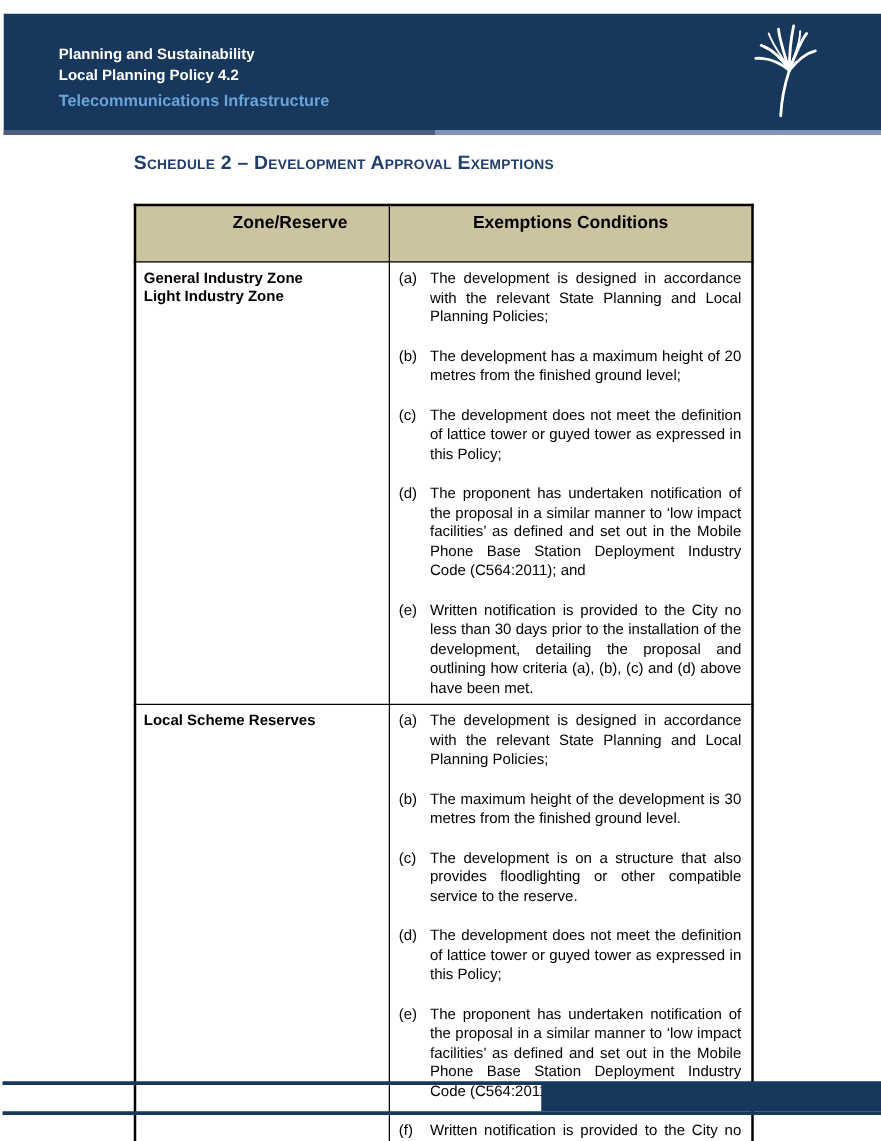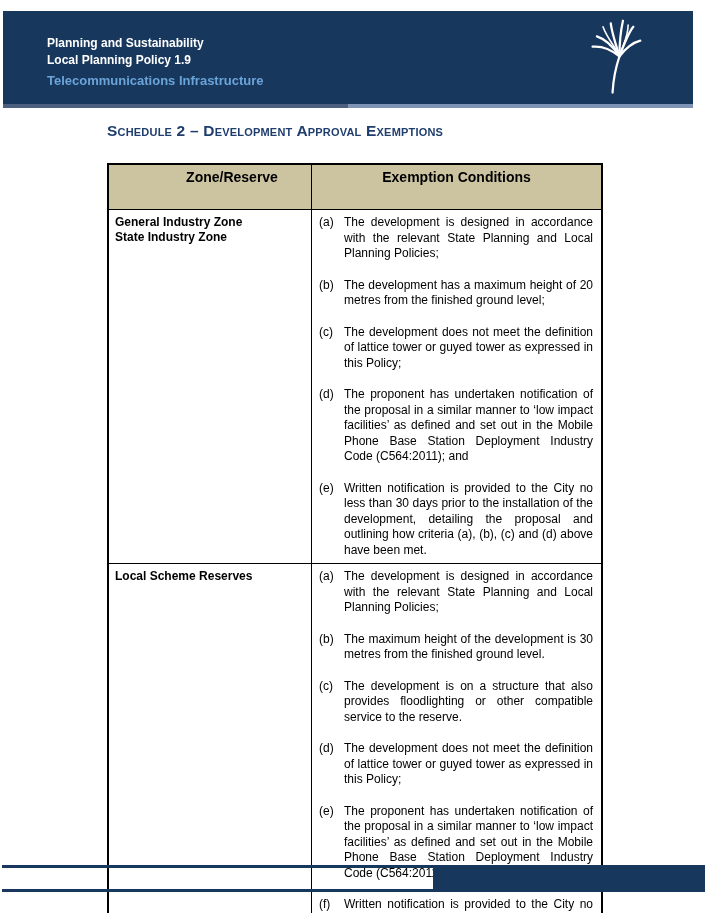--- a/index.html
+++ b/index.html
@@ -3,21 +3,21 @@
 <meta charset="utf-8">
 <style>
   html,body{margin:0;padding:0;background:#ffffff;}
   body{
     width:705px;height:913px;position:relative;overflow:hidden;
     font-family:"Liberation Sans", sans-serif;color:#1c1c1c;
   }
 
   
   .header-bar{
-    position:absolute;left:3px;top:11px;right:12px;height:97px;
+    position:absolute;left:3px;top:11px;right:0;height:97px;
     background:#17375D;
   }
   .header-edge{position:absolute;bottom:0;height:4px;}
   .header-edge-left{left:0;width:345px;background:#4C5F7F;}
   .header-edge-right{left:345px;right:0;background:#7E93B5;}
   .header-text{position:absolute;left:44px;top:24px;}
   .header-line1,.header-line2{
     color:#ffffff;font-weight:bold;font-size:12px;line-height:17px;
   }
   .header-line3{
@@ -68,21 +68,21 @@
   .footer-rule-top{position:absolute;left:2px;right:0;top:865px;height:3px;background:#17375D;}
   .footer-accent-block{position:absolute;left:433px;right:0;top:868px;height:21px;background:#17375D;}
   .footer-rule-bottom{position:absolute;left:2px;right:0;top:889px;height:3px;background:#17375D;}
 </style>
 </head>
 <body>
 
 <div class="header-bar">
   <div class="header-text">
     <div class="header-line1">Planning and Sustainability</div>
-    <div class="header-line2">Local Planning Policy 1.9</div>
+    <div class="header-line2">Local Planning Policy 4.2</div>
     <div class="header-line3">Telecommunications Infrastructure</div>
   </div>
   <div class="logo">
     <svg viewBox="0 0 60 92" aria-hidden="true">
       <g fill="none" stroke="#ffffff" stroke-width="2.6" stroke-linecap="round">
         <path d="M34 44 C30 56, 27 68, 26 86"></path>
         <path d="M34 44 C24 36, 14 32, 3 33"></path>
         <path d="M34 44 C25 30, 17 24, 8 21"></path>
         <path d="M34 44 C29 28, 25 16, 24 6"></path>
         <path d="M34 44 C34 26, 36 12, 38 3"></path>
@@ -100,28 +100,28 @@
   <div class="header-edge header-edge-left"></div>
   <div class="header-edge header-edge-right"></div>
 </div>
 
 <div class="page-title">Schedule 2 – Development Approval Exemptions</div>
 
 <table class="exemptions">
   <thead>
     <tr>
       <th class="col-zone">Zone/Reserve</th>
-      <th>Exemption Conditions</th>
+      <th>Exemptions Conditions</th>
     </tr>
   </thead>
   <tbody>
   <tr>
     <td class="zone-cell">
           <div class="zone-name">General Industry Zone</div>
-          <div class="zone-name">State Industry Zone</div>
+          <div class="zone-name">Light Industry Zone</div>
         </td>
     <td class="conditions-cell">
           <div class="cond"><span class="cond-label">(a)</span><span class="cond-text">The development is designed in accordance with the relevant State Planning and Local Planning Policies;</span></div>
           <div class="cond"><span class="cond-label">(b)</span><span class="cond-text">The development has a maximum height of 20 metres from the finished ground level;</span></div>
           <div class="cond"><span class="cond-label">(c)</span><span class="cond-text">The development does not meet the definition of lattice tower or guyed tower as expressed in this Policy;</span></div>
           <div class="cond"><span class="cond-label">(d)</span><span class="cond-text">The proponent has undertaken notification of the proposal in a similar manner to ‘low impact facilities’ as defined and set out in the Mobile Phone Base Station Deployment Industry Code (C564:2011); and</span></div>
           <div class="cond"><span class="cond-label">(e)</span><span class="cond-text">Written notification is provided to the City no less than 30 days prior to the installation of the development, detailing the proposal and outlining how criteria (a), (b), (c) and (d) above have been met.</span></div>
         </td>
   </tr>
 

